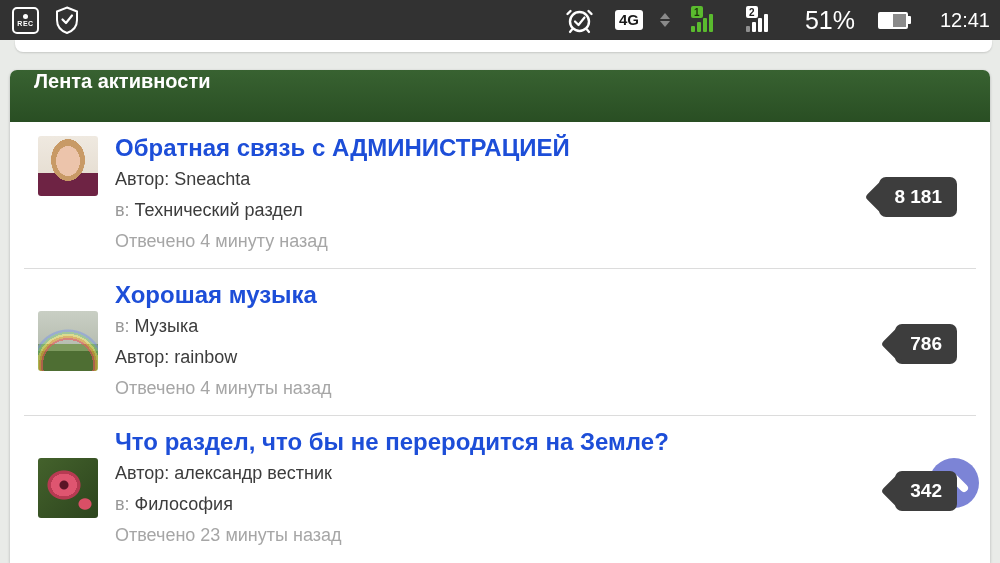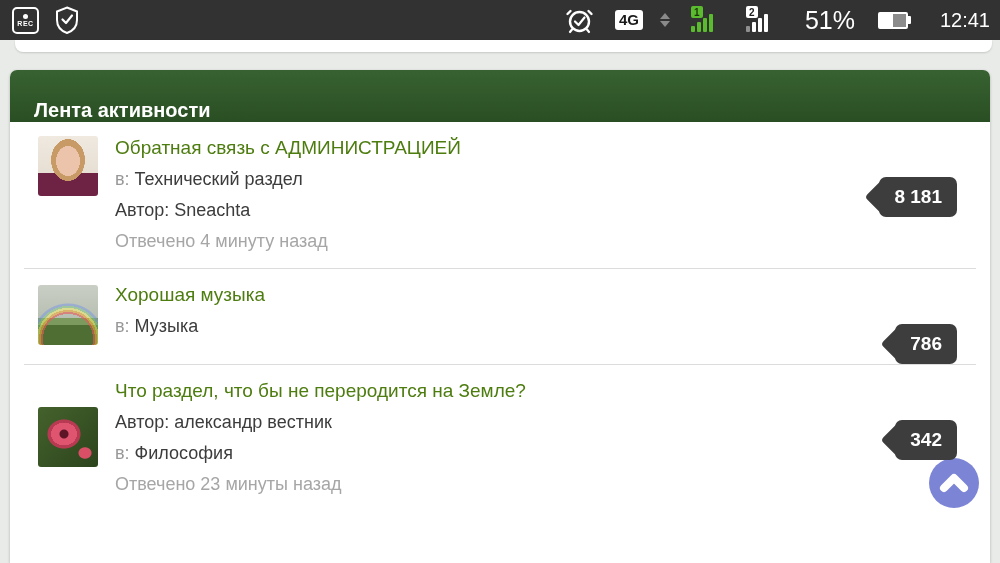--- a/index.html
+++ b/index.html
@@ -59,21 +59,21 @@
   .page{position:absolute;top:40px;left:0;width:100%;height:523px;}
   .urlbar-remnant{
     position:absolute;top:0;left:15px;width:977px;height:12px;background:#fff;
     border-radius:0 0 8px 8px;box-shadow:0 1px 2px rgba(0,0,0,.15);
   }
   .panel{
     position:absolute;top:30px;left:10px;width:980px;min-height:493px;
     background:#fff;border-radius:7px 7px 0 0;box-shadow:0 1px 3px rgba(0,0,0,.25);
   }
   .panel-header{
-    height:52px;border-radius:7px 7px 0 0;display:flex;align-items:flex-end;
+    height:52px;border-radius:7px 7px 0 0;display:flex;align-items:flex-start;
     background:linear-gradient(#386231,#294e23);
     color:#fff;font-size:20px;font-weight:bold;padding-left:24px;
   }
   .topic-list{padding-top:0;}
   .topic-row{
     position:relative;display:flex;margin:0 14px;padding:14px 0 17px 14px;
   }
   .topic-row + .topic-row{border-top:1px solid #dcdcdc;align-items:center;}
   .avatar{width:60px;height:60px;border-radius:3px;flex:0 0 auto;}
   .avatar.woman-portrait{
@@ -91,21 +91,21 @@
   }
   .avatar.red-flower{
     background:
       radial-gradient(circle at 26px 27px,#5c1426 0 4px,transparent 5px),
       radial-gradient(ellipse 17px 15px at 26px 27px,#df5570 0 13px,#b73a52 13px 16px,transparent 17px),
       radial-gradient(ellipse 8px 7px at 47px 46px,#d94f66 0 6px,transparent 7px),
       linear-gradient(135deg,#44622c,#2c441d);
   }
   .topic-body{margin-left:17px;min-width:0;}
   .topic-title{
-    color:#4d7c0f;font-size:19px;font-weight:normal;line-height:24px;
+    color:#1d4ed8;font-size:24px;font-weight:bold;line-height:24px;
     margin:0 0 9px 0;cursor:pointer;
   }
   .meta-line{font-size:18px;line-height:20px;margin-bottom:11px;color:#3c3c3c;}
   .meta-label{color:#989898;}
   .replied-line{font-size:18px;line-height:20px;color:#a6a6a6;margin-bottom:0;}
   .count-badge{
     position:absolute;right:19px;top:55px;z-index:2;
     background:#3d3d3d;color:#fff;font-size:19px;font-weight:bold;
     height:40px;line-height:40px;padding:0 15px;border-radius:7px;
   }
@@ -185,40 +185,45 @@
     <div class="panel">
       <div class="panel-header">
         <span>Лента активности</span>
       </div>
       <div class="topic-list">
   <div class="topic-row">
     <div class="avatar woman-portrait"></div>
     <div class="topic-body">
       <div class="topic-title">Обратная связь с АДМИНИСТРАЦИЕЙ</div>
       <div class="meta-line">
+        <span>Автор:</span>
+        <span>Sneachta</span>
+      </div>
+      <div class="meta-line">
         <span class="meta-label">в:</span>
         <span>Технический раздел</span>
-      </div>
-      <div class="meta-line">
-        <span>Автор:</span>
-        <span>Sneachta</span>
       </div>
       <div class="replied-line">Отвечено 4 минуту назад</div>
     </div>
     <div class="count-badge">8 181</div>
   </div>
 
   <div class="topic-row">
     <div class="avatar rainbow-landscape"></div>
     <div class="topic-body">
       <div class="topic-title">Хорошая музыка</div>
       <div class="meta-line">
         <span class="meta-label">в:</span>
         <span>Музыка</span>
       </div>
+      <div class="meta-line">
+        <span>Автор:</span>
+        <span>rainbow</span>
+      </div>
+      <div class="replied-line">Отвечено 4 минуты назад</div>
     </div>
     <div class="count-badge">786</div>
   </div>
 
   <div class="topic-row">
     <div class="avatar red-flower"></div>
     <div class="topic-body">
       <div class="topic-title">Что раздел, что бы не переродится на Земле?</div>
       <div class="meta-line">
         <span>Автор:</span>

